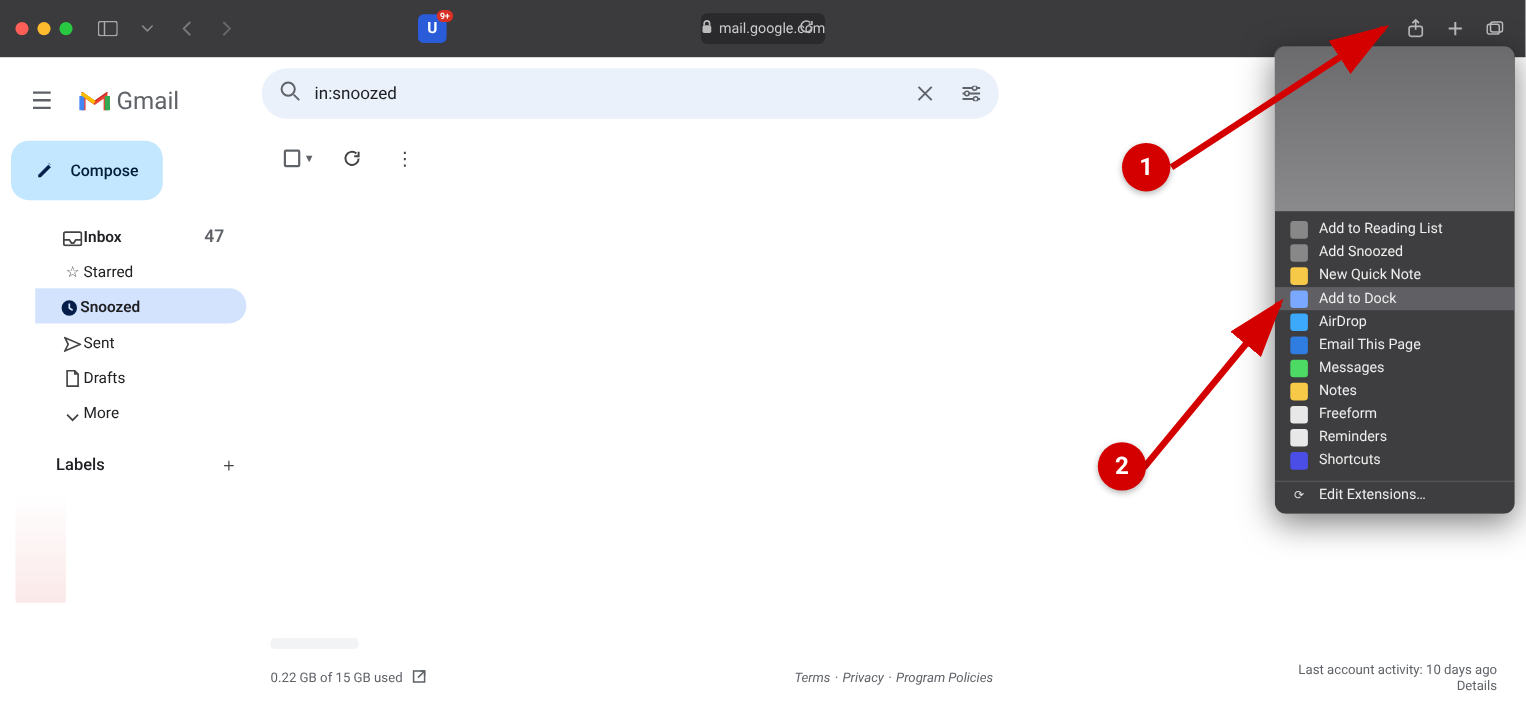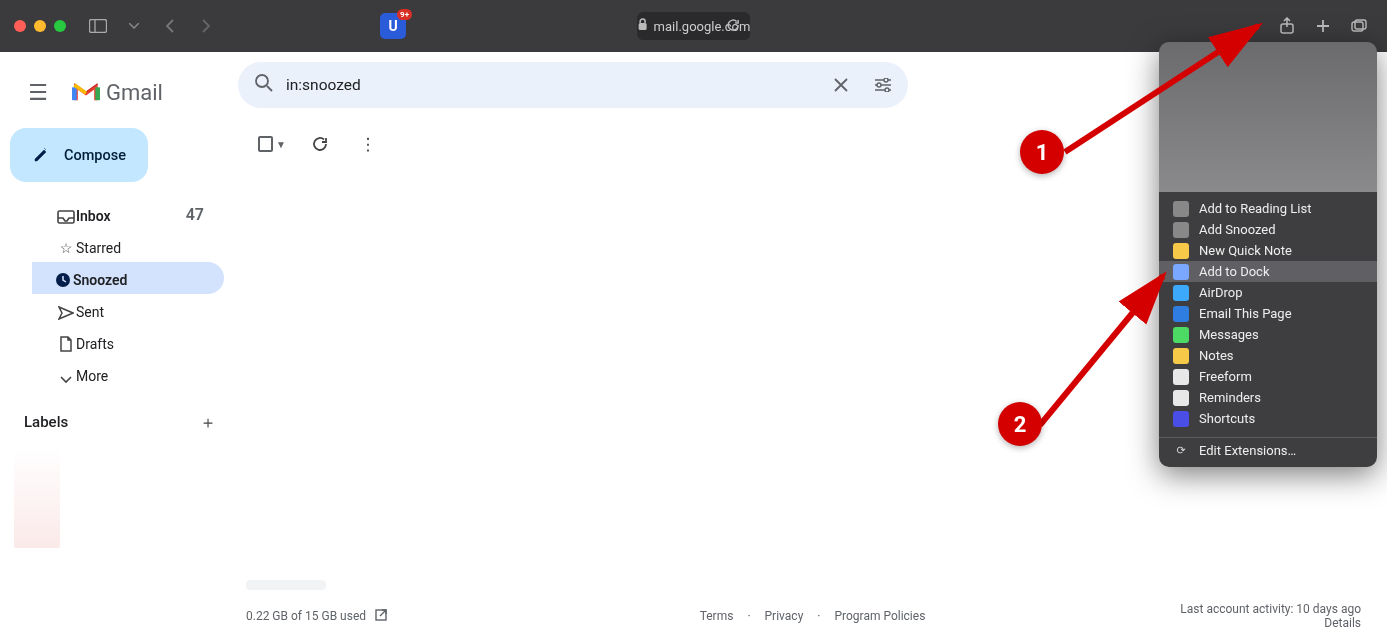--- a/index.html
+++ b/index.html
@@ -27,39 +27,39 @@
   .menu-btn { width: 44px; height: 44px; border: none; background: none; display: flex; align-items: center; justify-content: center; cursor: pointer; font-size: 22px; color: #5f6368; }
   .logo { font-size: 22px; color: #5f6368; display: flex; align-items: center; gap: 6px; }
   .logo-m { width: 28px; height: 22px; display:inline-block; }
   .compose { background: #c2e7ff; color: #001d35; border: none; border-radius: 16px; padding: 16px 22px; font-size: 14.5px; font-weight: 500; display: flex; align-items: center; gap: 14px; margin: 0 10px 16px; cursor: pointer; }
   .nav-list { list-style: none; }
   .nav-item { display: flex; align-items: flex-end; padding: 6px 12px 6px 24px; font-size: 14px; color: #202124; border-radius: 0 16px 16px 0; cursor: pointer; margin-right: 14px; height: 32px; margin-left: 32px; }
   .nav-item.active { background: #d3e3fd; font-weight: 600; padding-left: 21px; }
   .nav-item .count { margin-left: auto; margin-right: 8px; font-size: 16px; color: #5f6368; }
   .nav-item.bold { font-weight: 600; }
   .nav-icon { width: 20px; display:flex; justify-content:center; color:#444; }
-  .labels-hdr { display: flex; align-items: center; justify-content: space-between; padding: 18px 16px 6px 24px; font-size: 15px; font-weight: 500; color: #202124; }
+  .labels-hdr { display: flex; align-items: center; justify-content: space-between; padding: 18px 16px 6px 24px; font-size: 15px; font-weight: 500; color: #202124; margin-left: 27px; }
   .label-thumb { margin: 6px 0 0 14px; width: 46px; height: 100px; background: linear-gradient(#fff,#fbe9e9); border-radius: 2px; }
 
   .gmail-main { flex: 1; display: flex; flex-direction: column; }
   .search-wrap { padding: 10px 40px 10px 0; }
   .search-bar { background: #eaf1fb; border-radius: 24px; height: 46px; display: flex; align-items: center; padding: 0 10px 0 16px; gap: 12px; max-width: 670px; }
   .search-bar input { background: none; border: none; outline: none; flex: 1; font-size: 15.5px; color: #202124; }
   .search-icon-btn { background:none; border:none; color:#5f6368; cursor:pointer; width:30px; height:30px; display:flex; align-items:center; justify-content:center; font-size:18px; }
 
   .toolbar { display: flex; align-items: center; gap: 20px; padding: 12px 20px; border-bottom: 0; }
   .tb-btn { background:none; border:none; color:#444; cursor:pointer; width:28px; height:28px; display:flex; align-items:center; justify-content:center; font-size:17px; }
   .checkbox-combo { display:flex; align-items:center; }
   .checkbox-combo .box { width:16px; height:16px; border:2px solid #5f6368; border-radius:2px; }
   .checkbox-combo .drop { font-size:10px; margin-left:3px; color:#5f6368; }
 
   .content-area { flex: 1; background: #fff; position: relative; }
 
   .footer { display: flex; align-items: center; justify-content: space-between; padding: 10px 26px 14px 8px; font-size: 12px; color: #5f6368; }
-  .footer .center { display: flex; gap: 14px; position:absolute; left:50%; transform:translateX(-50%); }
+  .footer .center { display: flex; gap: 4px; position:absolute; left:50%; transform:translateX(-50%);font-style:italic; }
   .footer a { color: #5f6368; text-decoration: none; }
   .footer .right { text-align: right; }
   .scroll-hint { height: 10px; background: #f1f3f4; margin: 0 0 2px 8px; width: 80px; border-radius: 4px; }
 
   
   .share-menu { position: absolute; top: 42px; right: 10px; width: 218px; background: rgba(50,50,52,0.94); backdrop-filter: blur(20px); border-radius: 10px; box-shadow: 0 8px 30px rgba(0,0,0,0.5); color: #eee; font-size: 13px; padding-bottom: 6px; overflow:hidden; z-index: 50; }
   .share-preview { height: 150px; background: linear-gradient(#6b6b6e,#8a8a8d); }
   .share-list { list-style: none; padding: 6px 0; }
   .share-item { display: flex; align-items: center; gap: 10px; padding: 3px 14px; cursor: pointer; height: 21px; }
   .share-item.highlight { background: rgba(120,120,125,0.6); }

